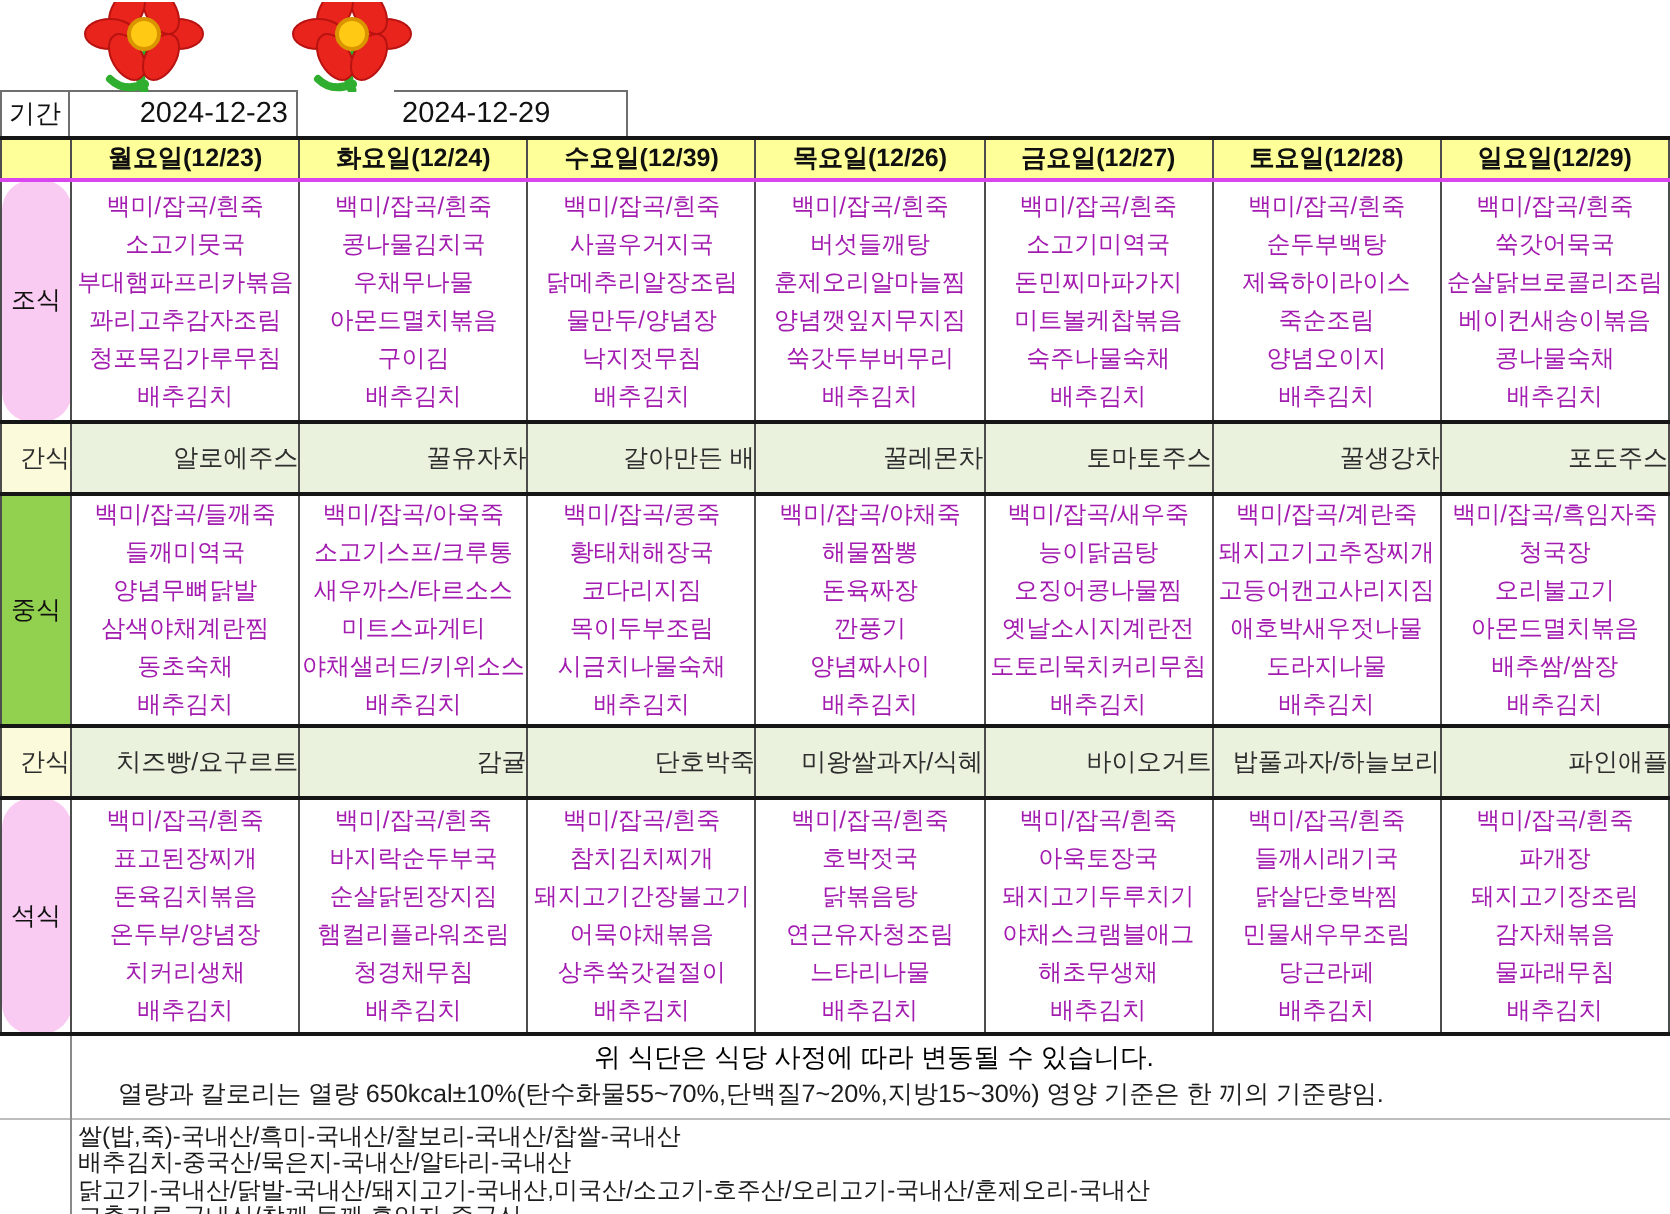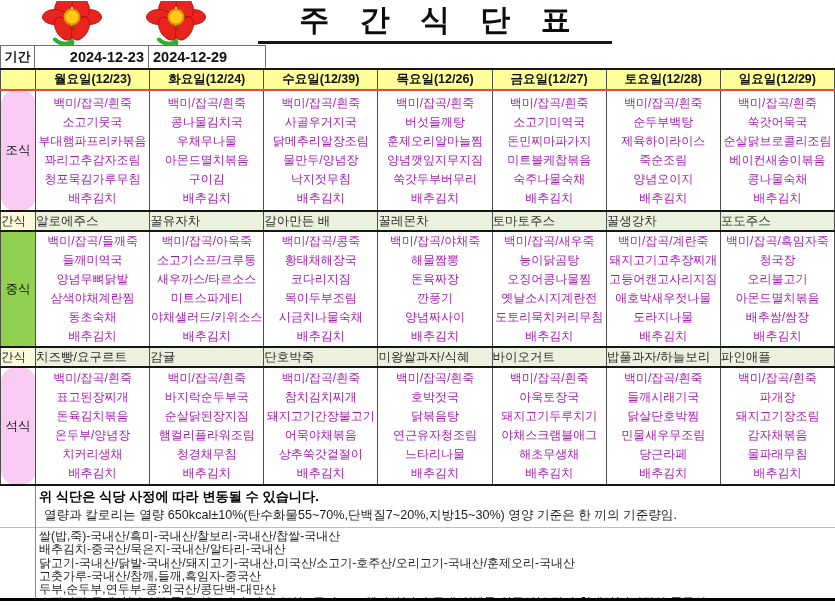--- a/index.html
+++ b/index.html
@@ -7,49 +7,49 @@
   .sheet{position:relative;width:835px;height:607px;overflow:hidden;background:#fff;}
 
   
   .top{position:relative;height:45px;}
   .flowers{position:absolute;left:26px;top:1px;display:flex;gap:12px;}
   .title-wrap{position:absolute;left:258px;top:0;width:354px;height:41px;
               border-bottom:3px solid #161616;display:flex;align-items:center;justify-content:center;}
   .title{font-size:30px;font-weight:bold;letter-spacing:11px;color:#0d0d0d;white-space:nowrap;padding-left:11px;}
 
   
-  .period-row{display:flex;height:23px;font-size:14.5px;color:#111;align-items:stretch;font-weight:bold;}
+  .period-row{display:flex;height:23px;font-size:14.5px;color:#111;align-items:stretch;}
   .p-cell{border:1px solid #6f6f6f;border-bottom:none;display:flex;align-items:center;box-sizing:border-box;}
   .p-label{width:35px;justify-content:center;font-size:13px;}
   .p-start{width:114px;justify-content:flex-end;padding-right:4px;border-left:none;}
-  .p-end{width:117px;justify-content:flex-start;padding-left:4px;border-left:none;}
+  .p-end{width:117px;justify-content:flex-start;padding-left:4px;border-left:none;margin-left:48px;}
 
   
   table.menu{width:835px;border-collapse:collapse;table-layout:fixed;}
   table.menu td{border:1px solid #4d4d4d;overflow:hidden;box-sizing:border-box;padding:0;}
   tr.day-header td{background:#FFFF99;height:21px;font-weight:bold;font-size:12.5px;
-                   text-align:center;color:#101010;border-top:2px solid #161616;border-bottom:2px solid #ef4444;}
+                   text-align:center;color:#101010;border-top:2px solid #161616;border-bottom:2px solid #d946ef;}
   td.lbl{font-size:12.5px;text-align:center;color:#101010;vertical-align:middle;}
   .lbl-pink{background:#FACBF2;border-radius:15px;}
   .lbl-green{background:#92D050;}
   .lbl-cream{background:#FBFBDB;}
   td.meal-cell{white-space:pre-line;text-align:center;vertical-align:middle;
                font-size:12px;line-height:19px;color:#a21caf;background:#fff;}
   tr.r-bf td{height:121px;border-bottom:2px solid #161616;}
   tr.r-lu td{height:98px;border-bottom:2px solid #161616;}
   tr.r-di td{height:118px;border-bottom:2px solid #161616;}
-  tr.snack td{height:20px;background:#EAF1DD;font-size:12.5px;text-align:left;
+  tr.snack td{height:36px;background:#EAF1DD;font-size:12.5px;text-align:right;
               color:#2e2e2e;vertical-align:middle;border-bottom:2px solid #161616;white-space:nowrap;}
   tr.snack td.lbl-cream{background:#FBFBDB;}
 
   
   .footer{position:relative;height:112px;border-bottom:3px solid #000;overflow:hidden;}
   .f-vline{position:absolute;left:35px;top:0;height:100%;width:1px;background:#8a8a8a;}
-  .f-line1{font-weight:bold;font-size:13.2px;color:#000;padding:2px 0 0 39px;white-space:nowrap;}
-  .f-line2{font-size:12.6px;color:#1c1c1c;padding:1px 0 3px 44px;white-space:nowrap;}
+  .f-line1{font-weight:normal;font-size:13.2px;color:#000;padding:2px 0 0 39px;white-space:nowrap;text-align:center;}
+  .f-line2{font-size:12.6px;color:#1c1c1c;padding:1px 0 3px 59px;white-space:nowrap;}
   .f-origins{border-top:1px solid #bdbdbd;padding:2px 0 0 39px;}
   .f-origin{font-size:12px;line-height:13.3px;color:#1c1c1c;white-space:nowrap;}
 </style>
 </head>
 <body>
 
 <div class="sheet">
 
   <div class="top">
     <div class="flowers">
@@ -73,23 +73,20 @@
           <ellipse cx="63" cy="16" rx="12.5" ry="7.5"></ellipse>
           <ellipse cx="54.5" cy="4.5" rx="12.5" ry="7.5" transform="rotate(60 54.5 4.5)"></ellipse>
           <ellipse cx="37.5" cy="4.5" rx="12.5" ry="7.5" transform="rotate(120 37.5 4.5)"></ellipse>
           <ellipse cx="29" cy="16" rx="12.5" ry="7.5"></ellipse>
           <ellipse cx="37.5" cy="27.5" rx="12.5" ry="7.5" transform="rotate(60 37.5 27.5)"></ellipse>
           <ellipse cx="54.5" cy="27.5" rx="12.5" ry="7.5" transform="rotate(120 54.5 27.5)"></ellipse>
         </g>
         <circle cx="46" cy="16" r="7.5" fill="#FFC914" stroke="#D99400" stroke-width="2"></circle>
       </svg>
     </div>
-    <div class="title-wrap">
-      <span class="title">주 간 식 단 표</span>
-    </div>
   </div>
 
   <div class="period-row">
     <div class="p-cell p-label">기간</div>
     <div class="p-cell p-start">2024-12-23</div>
     <div class="p-cell p-end">2024-12-29</div>
   </div>
 
   <table class="menu">
     <colgroup>

